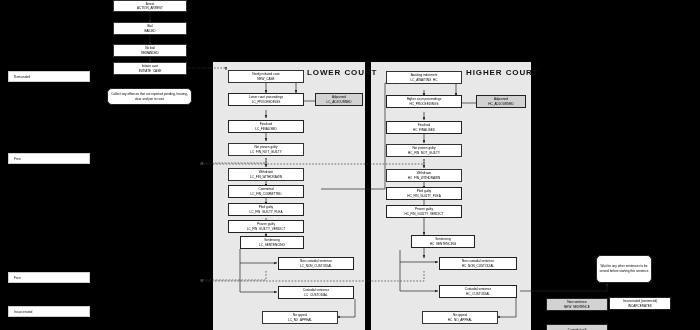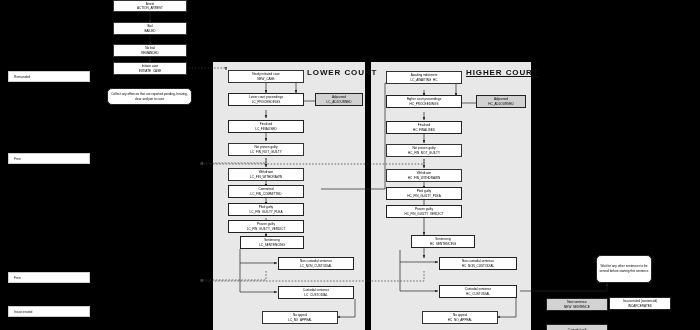--- a/index.html
+++ b/index.html
@@ -37,21 +37,21 @@
 </style>
 </head>
 <body>
 
 <div id="canvas">
 
   <div class="lane" style="left:213px;top:62px;width:152px;height:268px;"></div>
   <div class="lane" style="left:371px;top:62px;width:160px;height:268px;"></div>
 
   <div class="lane-title" style="left:307px;top:68px;">LOWER COURT</div>
-  <div class="lane-title" style="left:466px;top:68px;text-decoration:underline;">HIGHER COURT</div>
+  <div class="lane-title" style="left:466px;top:68px;">HIGHER COURT</div>
 
   <svg id="wires" viewBox="0 0 700 330">
     <defs>
       <marker id="ah" markerWidth="5" markerHeight="5" refX="4.2" refY="1.8" orient="auto">
           <path d="M0,0 L4.4,1.8 L0,3.6 z" fill="#222"></path>
         </marker>
       <marker id="ahd" markerWidth="5" markerHeight="5" refX="4.2" refY="1.8" orient="auto">
           <path d="M0,0 L4.4,1.8 L0,3.6 z" fill="#444"></path>
         </marker>
     </defs>

